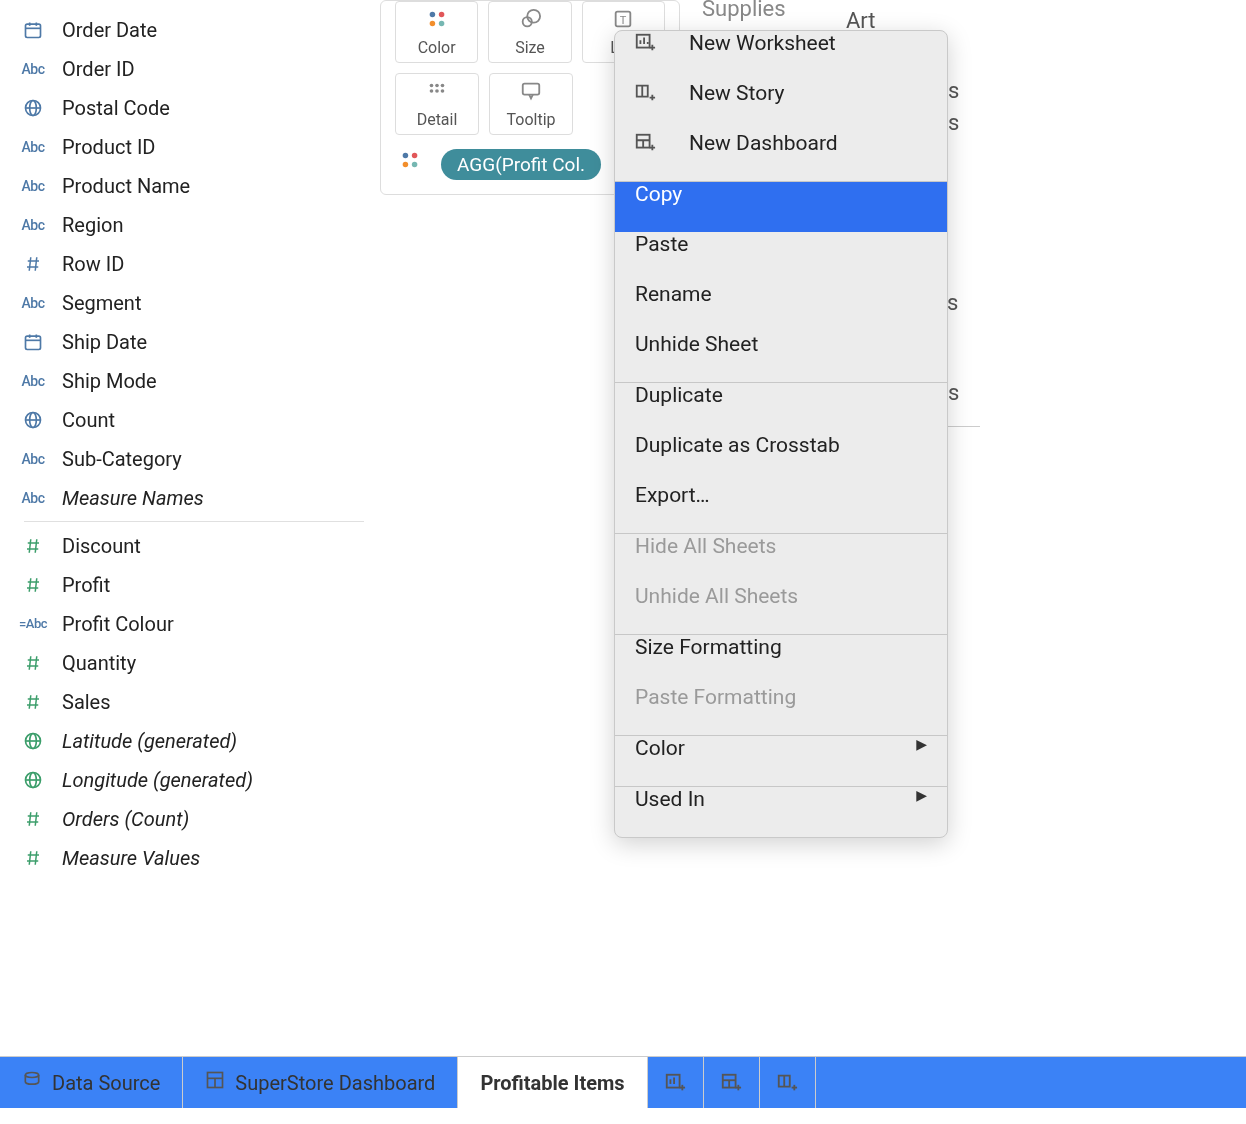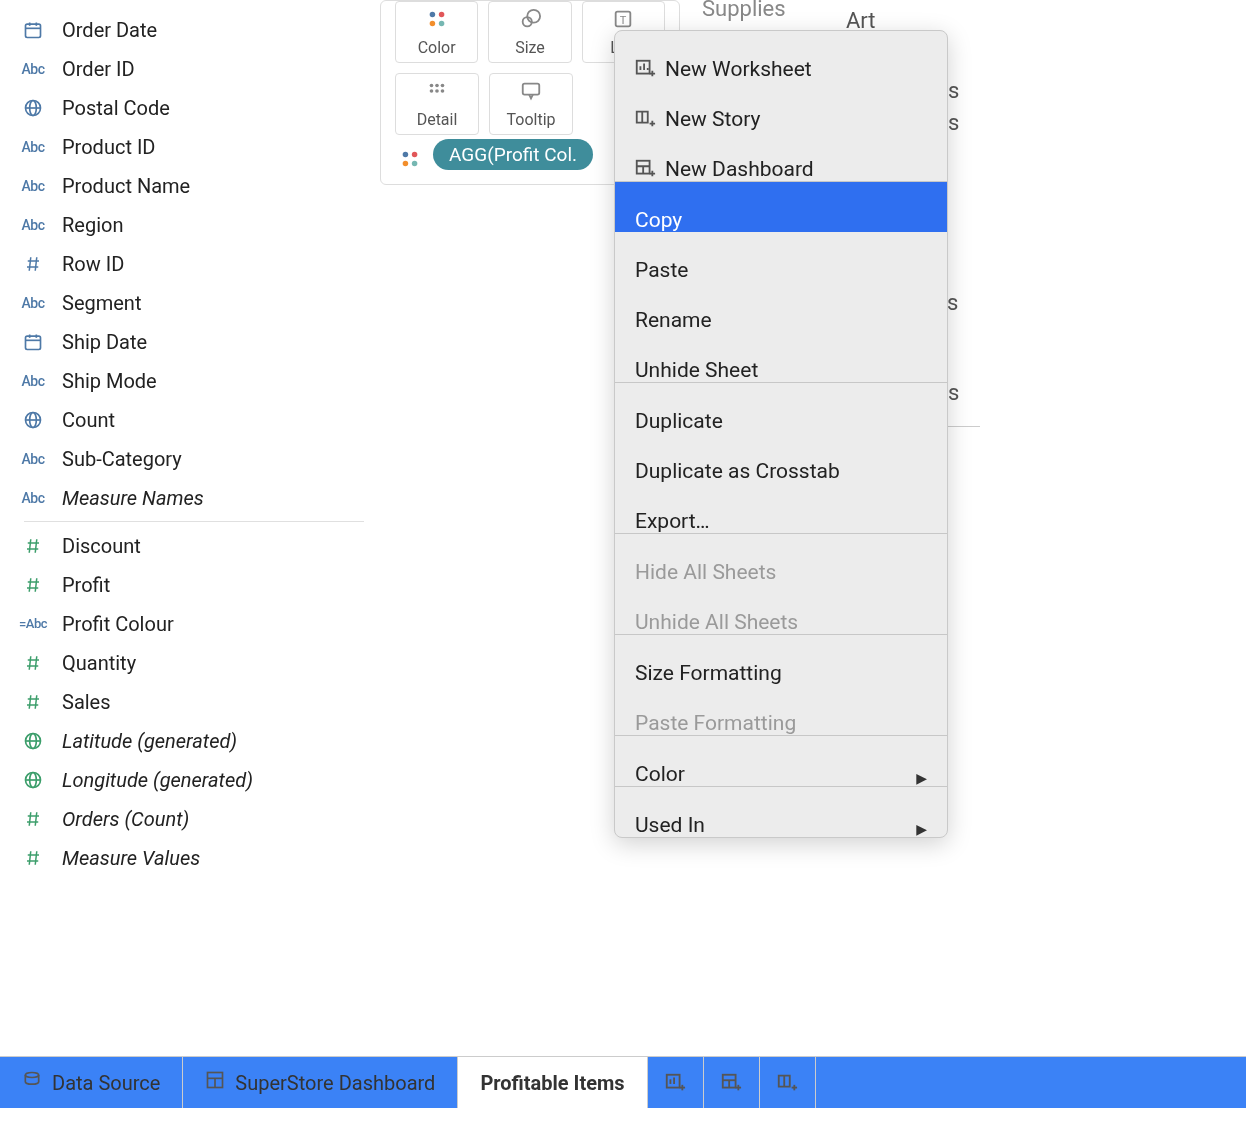--- a/index.html
+++ b/index.html
@@ -70,21 +70,21 @@
     display:flex;
     flex-direction:column;
     align-items:center;
     justify-content:center;
     gap:4px;
     font-size:16px;
     color:#555;
     cursor:pointer;
   }
   .mark-btn svg { width:22px; height:22px; }
-  .pill-row { display:flex; align-items:flex-end; gap:8px; margin-top:4px; }
+  .pill-row { display:flex; align-items:flex-start; gap:16px; margin-top:14px; }
   .pill-colour-icon {
     width:30px; display:inline-flex; justify-content:center;
   }
   .pill {
     background:#3f8d9b;
     color:#fff;
     border-radius:18px;
     padding:4px 16px;
     font-size:19px;
     white-space:nowrap;
@@ -120,26 +120,26 @@
     top:30px;
     width:334px;
     background:#ececec;
     border:1px solid #c9c9c9;
     border-radius:8px;
     box-shadow: 0 6px 24px rgba(0,0,0,.18);
     overflow:hidden;
   }
   .cm-item {
     display:flex;
-    align-items:flex-end;
+    align-items:flex-start;
     height:50px;
     padding:0 20px;
     font-size:21px;
     color:#222;
-    gap:8px;
+    gap:32px;
     cursor:pointer;
   }
   .cm-item.icon-item { padding-left:18px; }
   .cm-item.highlight {
     background:#2f6ff0;
     color:#fff;
   }
   .cm-item.disabled { color:#9a9a9a; cursor:default; }
   .cm-sep {
     height:1px;

